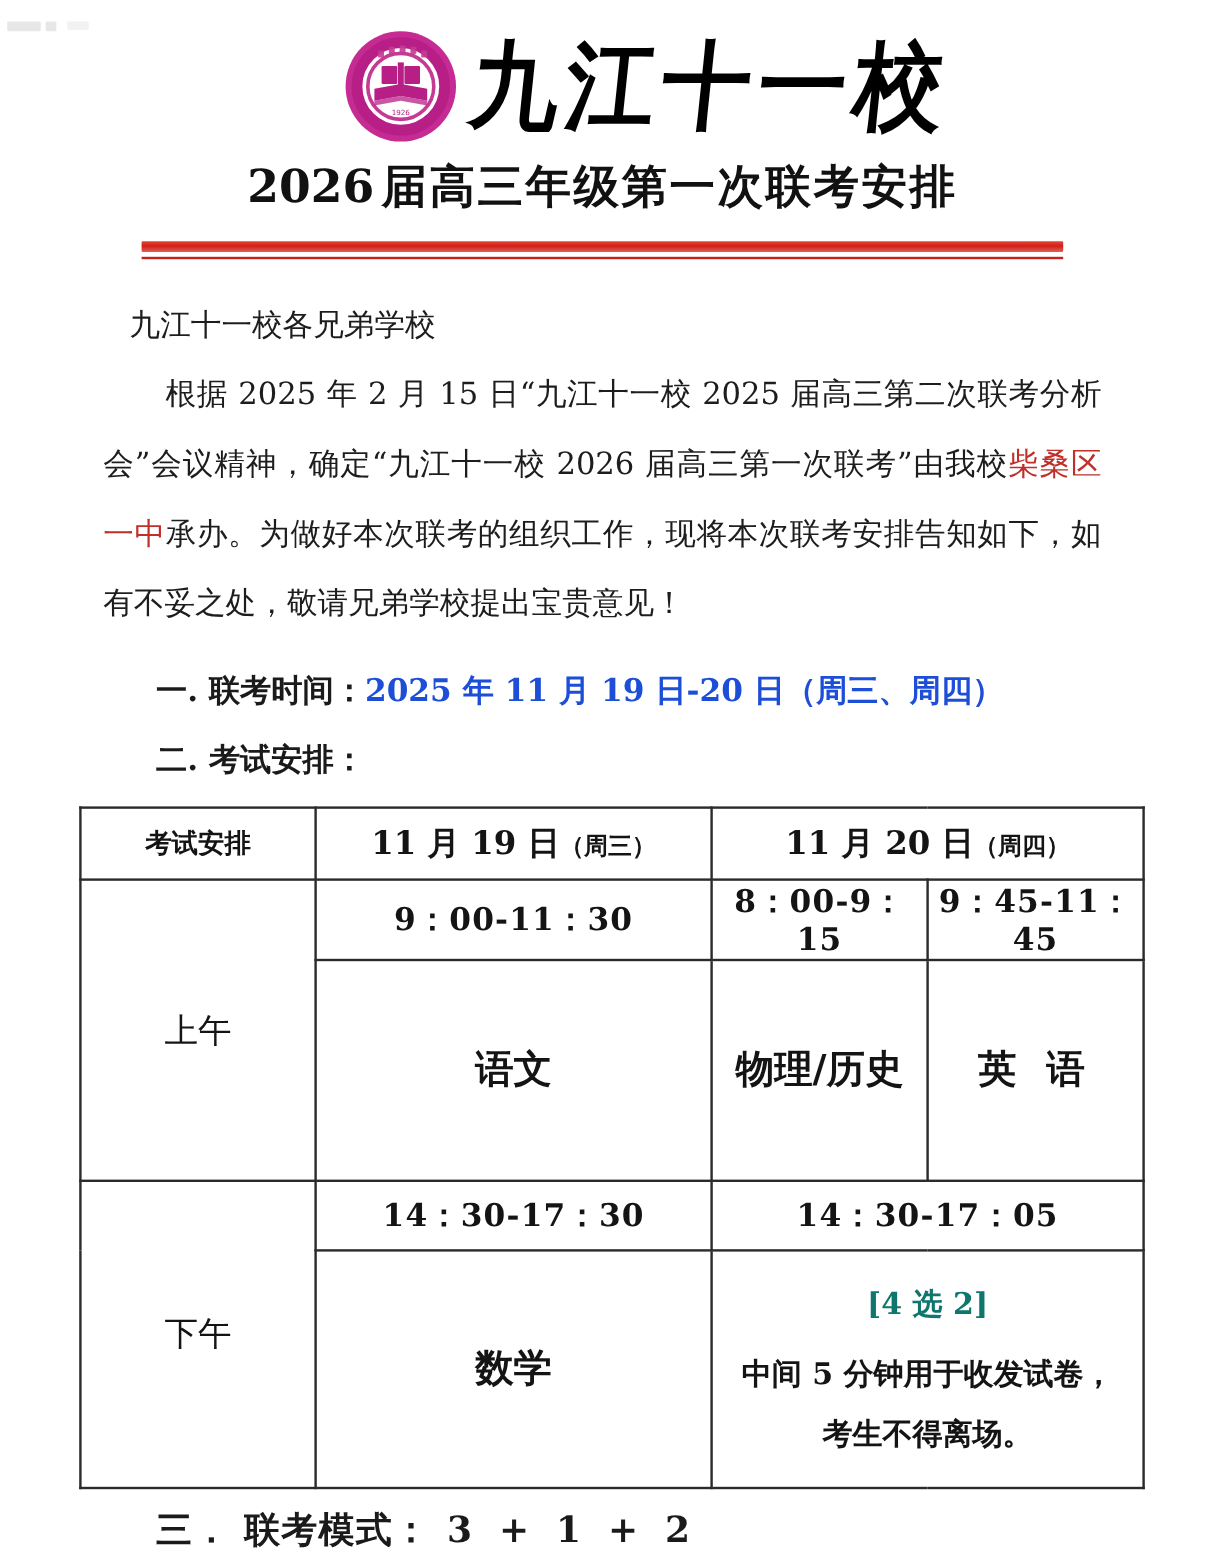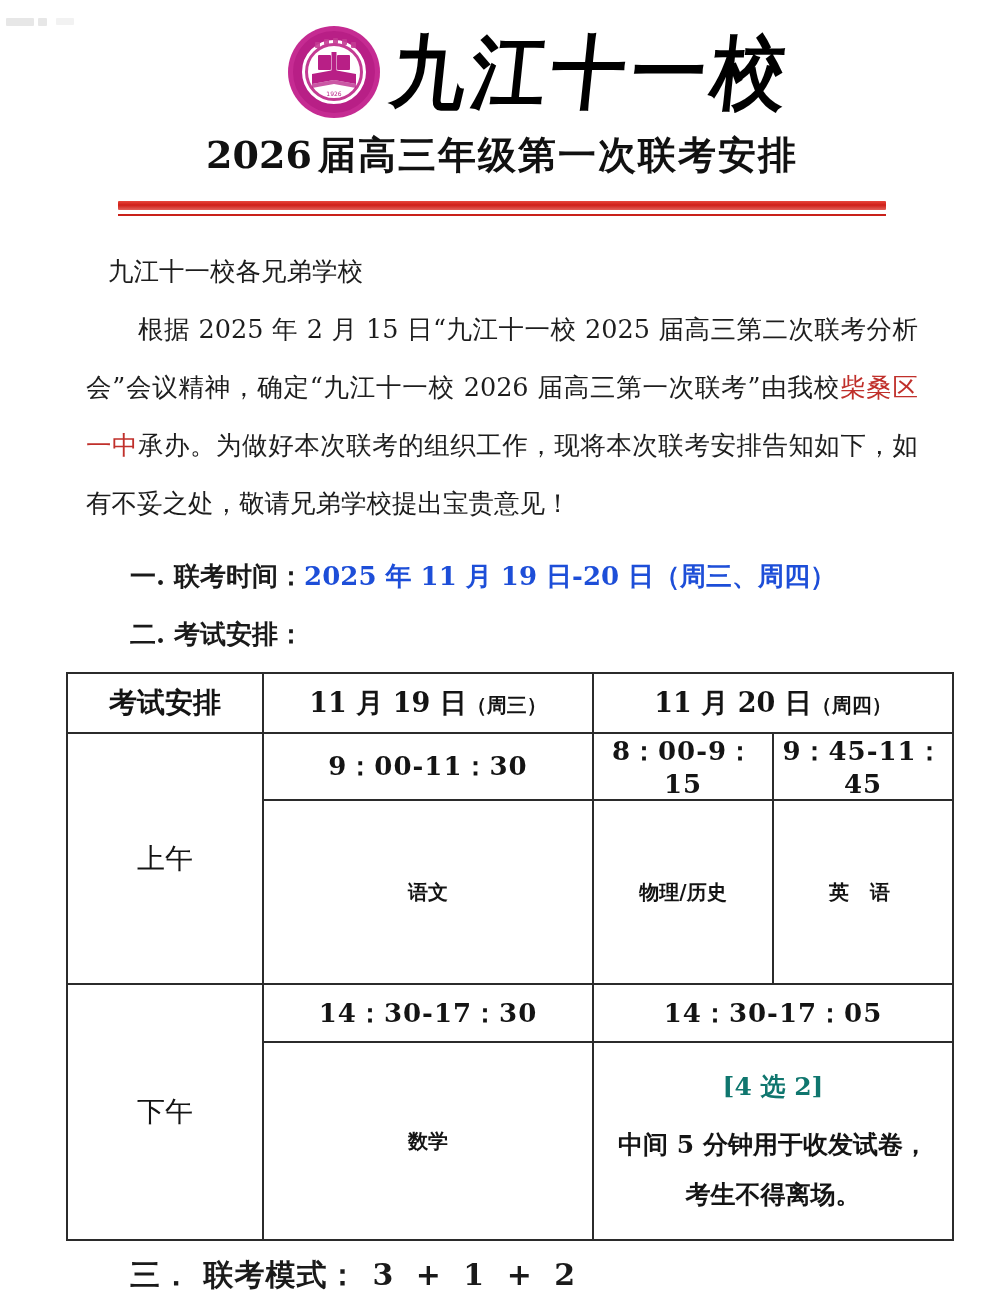--- a/index.html
+++ b/index.html
@@ -177,35 +177,35 @@
   .col-day1   { width: 330px; }
   .col-sub-a  { width: 180px; }
   .col-sub-b  { width: 180px; }
 
   .c-head {
     height: 58px;
     font-size: 27px;
     font-weight: 700;
   }
   .c-head .dow { font-size: 20px; }
-  .c-head-left { font-size: 28px; font-weight: 700; }
+  .c-head-left { font-size: 22px; font-weight: 700; }
 
   .c-time {
     height: 56px;
     font-size: 26px;
     font-weight: 700;
     letter-spacing: 1px;
   }
   .c-sess {
     font-size: 28px;
     font-weight: 400;
   }
   .c-subject {
     height: 182px;
-    font-size: 20px;
+    font-size: 32px;
     font-weight: 700;
   }
   .c-subject.wide-space { letter-spacing: 7px; }
   .c-note {
     height: 196px;
     font-size: 25px;
     line-height: 50px;
     font-weight: 700;
     padding: 6px 8px;
   }

